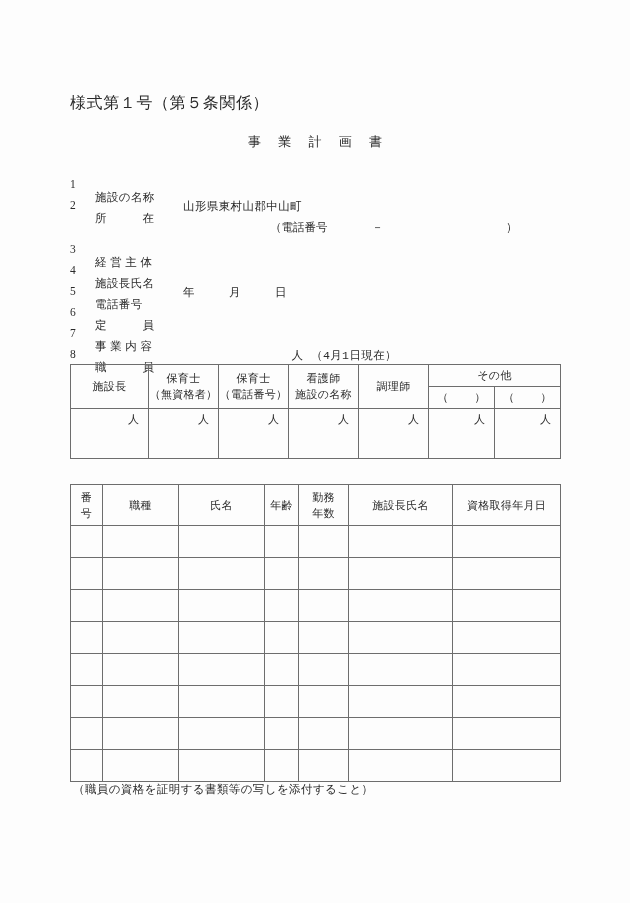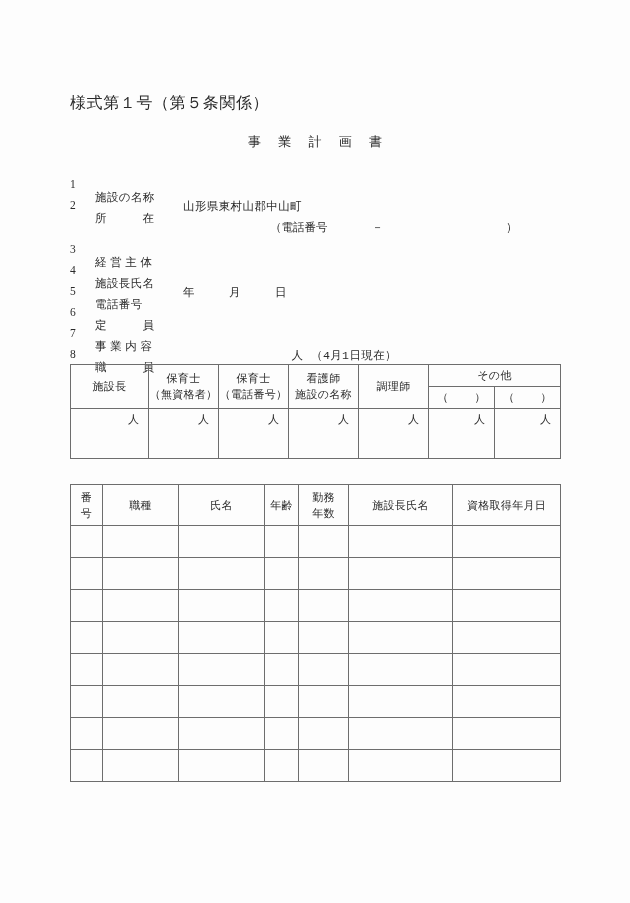--- a/index.html
+++ b/index.html
@@ -415,14 +415,15 @@
           <td class="blank"></td>
           <td class="blank"></td>
           <td class="blank"></td>
           <td class="blank"></td>
           <td class="blank"></td>
           <td class="blank"></td>
         </tr>
       </tbody>
   </table>
 
+  <div class="footnote">（職員の資格を証明する書類等の写しを添付すること）</div>
 
 </div>
 
 </body></html>

